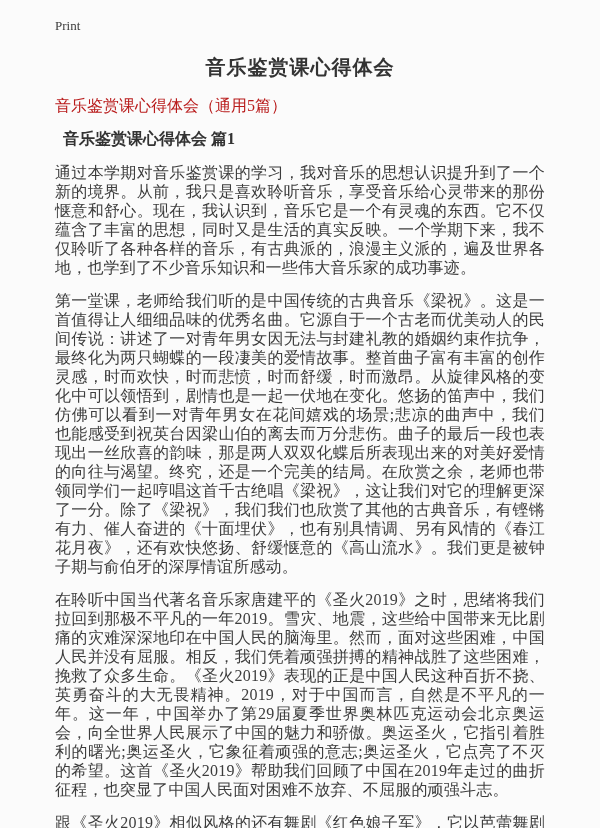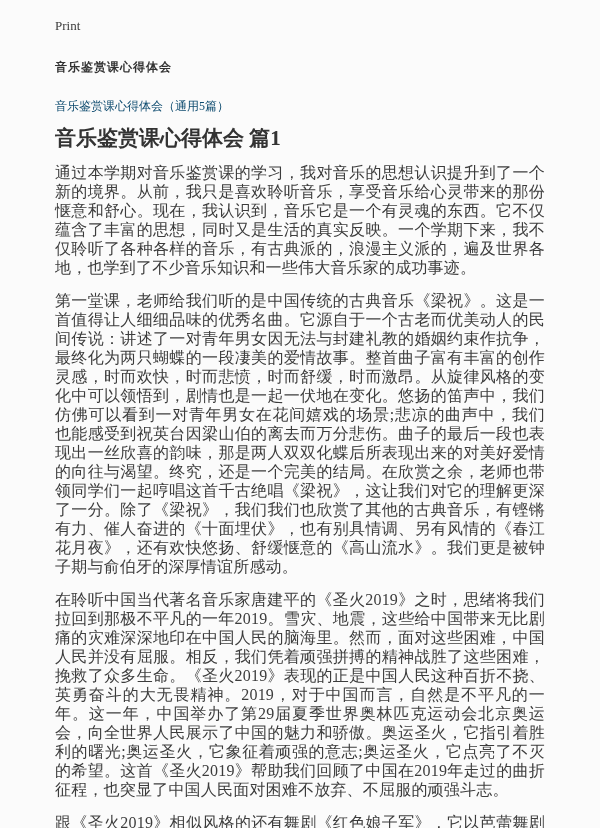--- a/index.html
+++ b/index.html
@@ -23,41 +23,41 @@
   .print-link {
     display: inline-block;
     font-size: 13px;
     line-height: 15px;
     color: #3c3c3c;
     text-decoration: none;
     margin: 0 0 2px 0;
     cursor: pointer;
   }
   h1.doc-title {
-    font-size: 12px;
+    font-size: 20px;
     line-height: 24px;
     font-weight: bold;
-    text-align: left;
+    text-align: center;
     color: #333333;
     margin: 20px 0 18px 0;
     letter-spacing: 1px;
   }
   .doc-subtitle {
-    font-size: 12px;
+    font-size: 16px;
     line-height: 18px;
     font-weight: normal;
-    color: #0c4a6e;
+    color: #b91c1c;
     margin: 0 0 14px 0;
   }
   h2.section-heading {
-    font-size: 21px;
+    font-size: 16px;
     line-height: 19px;
     font-weight: bold;
     color: #333333;
-    margin: 0 0 15px 0;
+    margin: 0 0 15px 8px;
   }
   p.body-para {
     font-size: 16px;
     line-height: 19px;
     color: #3c3c3c;
     margin: 0 0 14px 0;
     text-align: justify;
     word-break: break-all;
     letter-spacing: 0.2px;
   }

